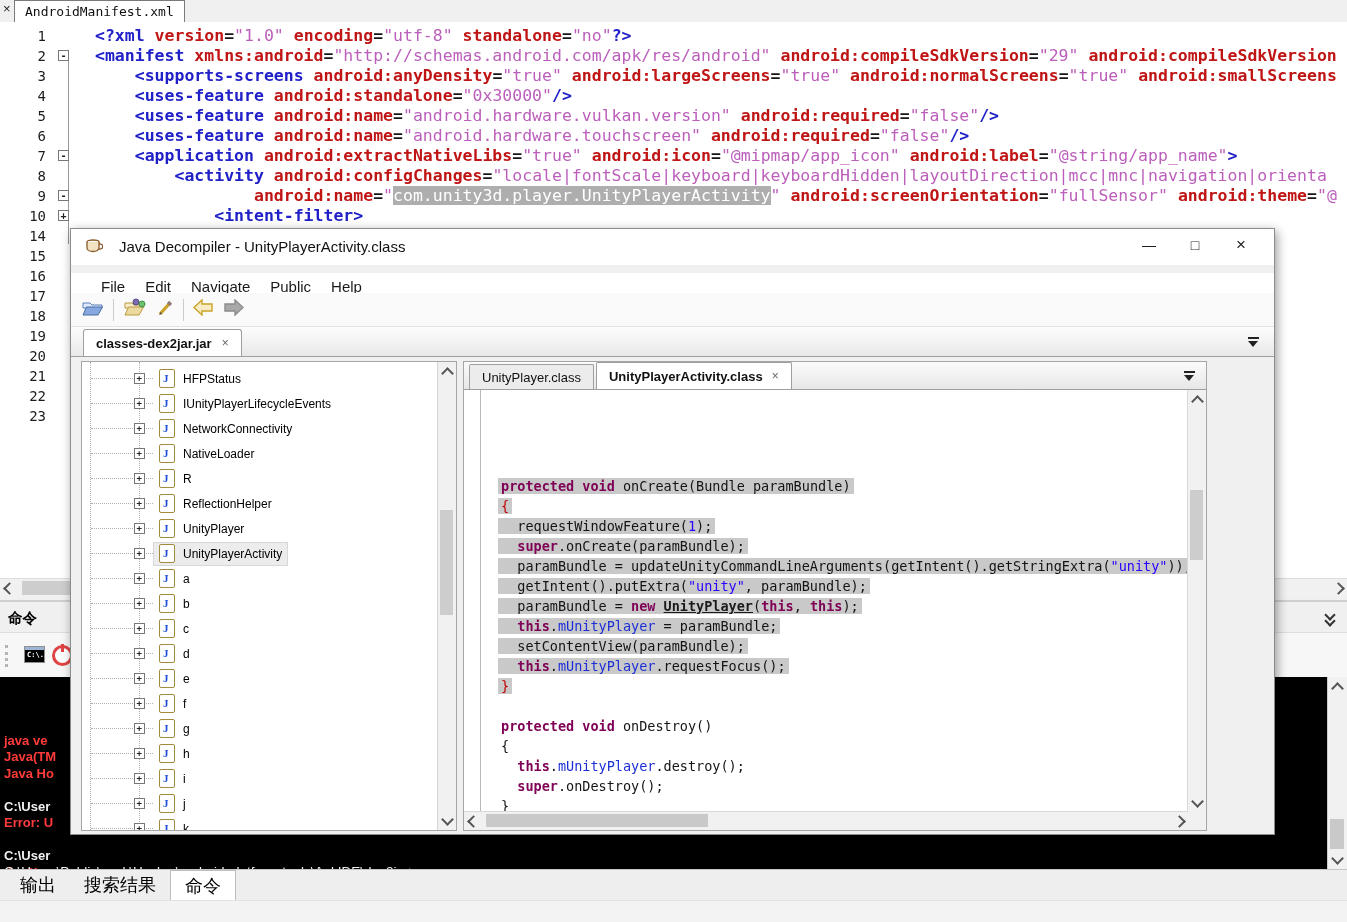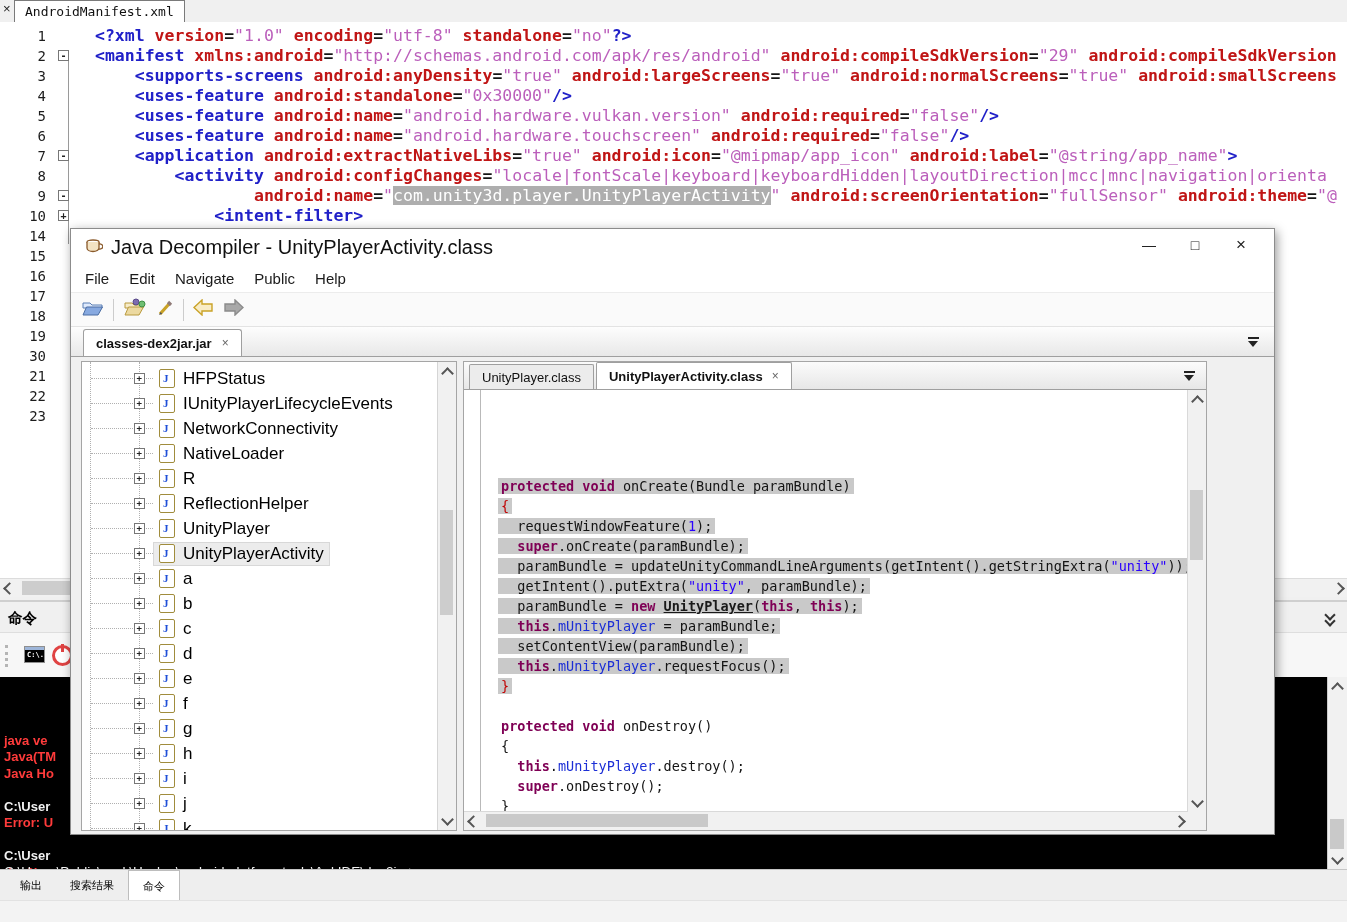--- a/index.html
+++ b/index.html
@@ -59,34 +59,34 @@
   .power-icon::after{content:"";position:absolute;left:5.5px;top:-4px;width:3px;height:8px;background:#e04343;}
   
   .console{left:0;top:677px;width:1347px;height:192px;background:#000;overflow:hidden;}
   .cons-lines{position:absolute;left:4px;top:6px;font:bold 13px/16.5px "Liberation Sans",sans-serif;white-space:pre;}
   .cline{min-height:16.5px;}
   .cons-prompt{position:absolute;left:4px;top:170px;font:13.5px/18px "Liberation Sans",sans-serif;color:#f1f1f1;white-space:pre;margin-top:16px;}
   .cons-scroll{position:absolute;right:0;top:0;width:19px;height:192px;background:#f1f1f1;border-left:1px solid #ccc;}
   .cons-thumb{position:absolute;left:2px;top:142px;width:14px;height:30px;background:#c9c9c9;}
   
   .bottom-tabbar{left:0;top:869px;width:1347px;height:31px;background:#eeeeee;border-top:1px solid #c6c6c6;display:flex;padding-left:6px;box-sizing:border-box;}
-  .btab{height:31px;line-height:30px;padding:0 14px;font-size:11px;color:#000;}
+  .btab{height:31px;line-height:30px;padding:0 14px;font-size:18px;color:#000;}
   .btab.active{background:#fff;border:1px solid #bdbdbd;border-bottom:none;}
   .status-strip{left:0;top:900px;width:1347px;height:22px;background:#f3f3f3;border-top:1px solid #e2e2e2;}
   
   .jd-window{left:70px;top:228px;width:1205px;height:607px;background:#f0f0f0;border:1px solid #8c8c8c;
     box-shadow:2px 3px 10px rgba(0,0,0,.4);box-sizing:border-box;}
   .jd-titlebar{position:absolute;left:0;top:0;width:100%;height:36px;background:#fff;}
-  .jd-title{position:absolute;left:40px;top:0;line-height:36px;font-size:20px;color:#111;}
+  .jd-title{position:absolute;left:48px;top:0;line-height:36px;font-size:15px;color:#111;}
   .cup{position:absolute;left:14px;top:9px;}
   .winbtns{position:absolute;right:10px;top:0;height:34px;display:flex;}
   .winbtn{width:46px;text-align:center;line-height:32px;font-size:14px;color:#222;}
   .winbtn.close{font-size:17px;}
-  .jd-menubar{position:absolute;left:0;top:36px;width:100%;height:28px;background:#fff;border-bottom:1px solid #ececec;
-    display:flex;padding-left:4px;box-sizing:border-box;}
+  .jd-menubar{position:absolute;left:0;top:44px;width:100%;height:28px;background:#fff;border-bottom:1px solid #ececec;
+    display:flex;padding-left:20px;box-sizing:border-box;}
   .menu-item{padding:0 10px;font-size:15px;line-height:28px;color:#1a1a1a;}
   .jd-toolbar{position:absolute;left:0;top:64px;width:100%;height:34px;background:#fafafa;border-bottom:1px solid #e3e3e3;
     display:flex;align-items:center;gap:9px;padding-left:10px;box-sizing:border-box;}
   .tb-sep{width:1px;height:22px;background:#ccc;}
   .jd-tabrow{position:absolute;left:0;top:98px;width:100%;height:30px;background:linear-gradient(#fdfdfd,#e8e8e8);border-bottom:1px solid #9f9f9f;box-sizing:border-box;}
   .jar-tab{position:absolute;left:12px;bottom:0;height:27px;background:#fff;border:1px solid #9f9f9f;border-bottom:none;
     border-radius:3px 3px 0 0;padding:0 12px;display:flex;align-items:center;gap:10px;font-size:13px;font-weight:bold;box-sizing:border-box;}
   .tab-x{font-size:12px;color:#666;font-weight:normal;}
   .tablist-btn{position:absolute;width:13px;height:11px;}
   .tablist-btn::before{content:"";position:absolute;left:1px;top:0;width:11px;height:2px;background:#222;}
@@ -97,21 +97,21 @@
   .vdot1{position:absolute;left:8px;top:0;bottom:0;border-left:1px dotted #b0b0b0;}
   .vdot2{position:absolute;left:57px;top:0;bottom:0;border-left:1px dotted #b0b0b0;}
   .trow{position:relative;height:25px;padding-left:96px;display:flex;align-items:center;box-sizing:border-box;}
   .hdots{position:absolute;left:9px;top:12px;width:62px;border-top:1px dotted #b0b0b0;}
   .fbox{position:absolute;left:52px;top:7px;width:11px;height:11px;border:1px solid #777;background:#fff;box-sizing:border-box;}
   .fbox::after{content:"+";position:absolute;left:1.5px;top:-1px;font:bold 9px/11px "DejaVu Sans Mono",monospace;color:#222;}
   .tsel{position:absolute;left:72px;display:flex;align-items:center;gap:8px;height:22px;padding:0 5px;}
   .trow.sel .tsel{background:#ececec;outline:1px solid #d8d8d8;}
   .jicon{position:relative;width:14px;height:17px;background:#fff;border:1px solid #a08c3c;border-radius:2px;flex:0 0 14px;}
   .jicon::after{content:"J";position:absolute;left:3px;top:2px;font:bold 11px/12px "Liberation Serif",serif;color:#1f4fd8;}
-  .tlabel{font-size:17px;color:#000;white-space:nowrap;}
+  .tlabel{font-size:12px;color:#000;white-space:nowrap;}
   .tree-scroll{position:absolute;right:0;top:0;width:18px;height:100%;background:#f1f1f1;border-left:1px solid #d5d5d5;}
   .tree-thumb{position:absolute;left:2px;top:148px;width:13px;height:105px;background:#cdcdcd;}
   
   .right-panel{position:absolute;left:392px;top:132px;width:744px;height:470px;background:#fff;border:1px solid #a5a5a5;overflow:hidden;box-sizing:border-box;}
   .ctabs{position:absolute;left:0;top:0;width:100%;height:28px;background:linear-gradient(#fbfbfb,#e7e7e7);border-bottom:1px solid #9f9f9f;
     display:flex;align-items:flex-end;padding-left:5px;box-sizing:border-box;}
   .ctab{height:25px;background:#ececec;border:1px solid #9f9f9f;border-bottom:none;border-radius:2px 2px 0 0;
     padding:0 12px;display:flex;align-items:center;gap:9px;font-size:13px;margin-right:2px;box-sizing:border-box;}
   .ctab.on{background:#fff;font-weight:bold;height:27px;}
   .ctab .tab-x:empty{display:none;}
@@ -192,21 +192,21 @@
         </div>
       </div>
     <div class="abs" style="left:0;top:204px;">
 
     <div class="xrow"><span class="lnum">14</span></div>
         <div class="xrow"><span class="lnum">15</span></div>
         <div class="xrow"><span class="lnum">16</span></div>
         <div class="xrow"><span class="lnum">17</span></div>
         <div class="xrow"><span class="lnum">18</span></div>
         <div class="xrow"><span class="lnum">19</span></div>
-        <div class="xrow"><span class="lnum">30</span></div>
+        <div class="xrow"><span class="lnum">20</span></div>
         <div class="xrow"><span class="lnum">21</span></div>
         <div class="xrow"><span class="lnum">22</span></div>
         <div class="xrow"><span class="lnum">23</span></div>
       </div>
   </div>
 
   <div class="abs xml-hscroll">
     <span class="sb-arrow" style="left:0;top:0;">
         <span class="chev left"></span>
       </span>

